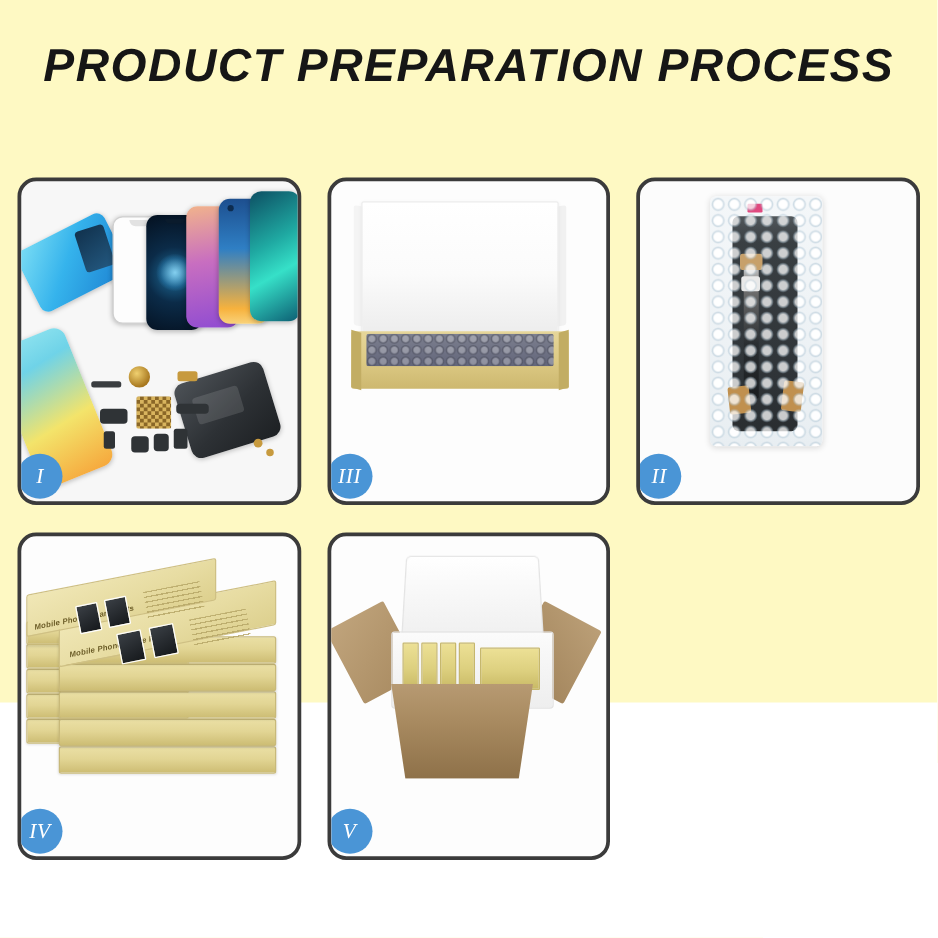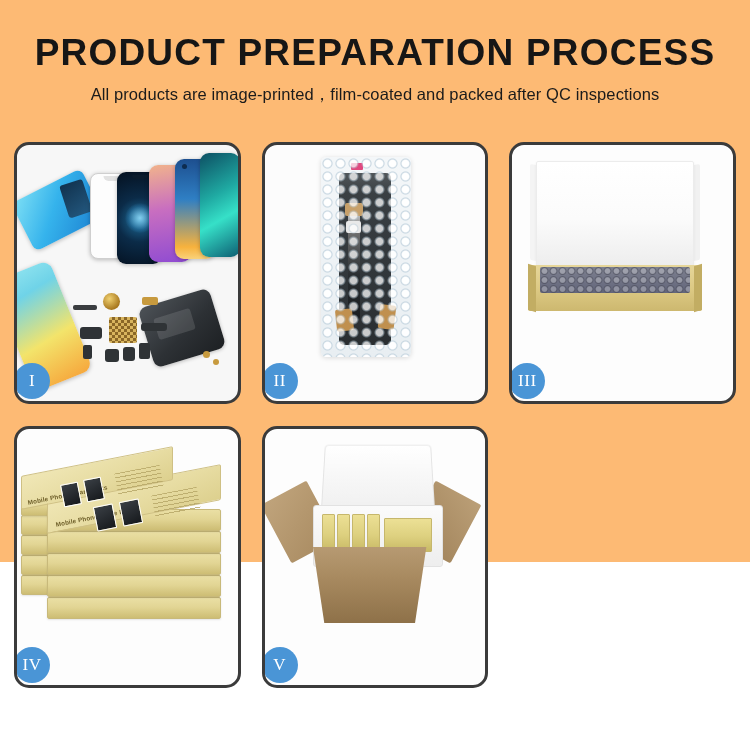--- a/index.html
+++ b/index.html
@@ -2,21 +2,21 @@
 <html><head>
 <meta charset="utf-8">
 <style>
   * { box-sizing: border-box; margin: 0; padding: 0; }
   html, body {
     width: 750px; height: 750px;
     background: #ffffff;
     font-family: "Liberation Sans", sans-serif;
     overflow: hidden;
   }
-  .page { position: relative; width: 750px; height: 562px; background: #fdba74; }
+  .page { position: relative; width: 750px; height: 562px; background: #fef9c3; font-style: italic; }
 
   
   .header { padding-top: 34px; text-align: center; }
   .title {
     font-size: 37px;
     font-weight: bold;
     letter-spacing: 1.2px;
     color: #161616;
     line-height: 1.05;
     font-family: "Liberation Sans", sans-serif;
@@ -320,21 +320,20 @@
     background: rgba(120,95,60,.38);
   }
 </style>
 </head>
 <body>
 
 <div class="page">
 
   <div class="header">
     <div class="title">PRODUCT PREPARATION PROCESS</div>
-    <div class="subtitle">All products are image-printed，film-coated and packed after QC inspections</div>
   </div>
 
   <div class="grid">
 
     <div class="card p1">
       <div class="photo">
         <div class="phone-fan">
           <div class="ph ph-a"></div>
           <div class="ph ph-b"></div>
           <div class="ph ph-c"></div>
@@ -353,48 +352,48 @@
         <div class="part flex" style="left:66px;top:200px;width:9px;height:14px;border-radius:2px;"></div>
         <div class="part flex" style="left:88px;top:204px;width:14px;height:13px;"></div>
         <div class="part flex" style="left:106px;top:202px;width:12px;height:14px;"></div>
         <div class="part flex" style="left:122px;top:198px;width:11px;height:16px;border-radius:2px;"></div>
         <div class="part gold" style="left:186px;top:206px;width:7px;height:7px;border-radius:50%;"></div>
         <div class="part gold" style="left:196px;top:214px;width:6px;height:6px;border-radius:50%;"></div>
       </div>
       <div class="badge">I</div>
     </div>
 
+    <div class="card p3">
+      <div class="photo">
+        <div class="lid-flapL"></div>
+        <div class="lid-flapR"></div>
+        <div class="lid-white"></div>
+        <div class="tray">
+          <div class="tray-lipL"></div>
+          <div class="tray-lipR"></div>
+          <div class="tray-in"></div>
+        </div>
+      </div>
+      <div class="badge">III</div>
+    </div>
+
     <div class="card p2">
       <div class="photo">
         <div class="bubble-bag">
           <div class="screen-assy"></div>
           <div class="flex-tail"></div>
           <div class="conn-a"></div>
           <div class="conn-b"></div>
           <div class="conn-c"></div>
           <div class="conn-d"></div>
           <div class="pink-label"></div>
           <div class="bag-overlay"></div>
         </div>
       </div>
       <div class="badge">II</div>
-    </div>
-
-    <div class="card p3">
-      <div class="photo">
-        <div class="lid-flapL"></div>
-        <div class="lid-flapR"></div>
-        <div class="lid-white"></div>
-        <div class="tray">
-          <div class="tray-lipL"></div>
-          <div class="tray-lipR"></div>
-          <div class="tray-in"></div>
-        </div>
-      </div>
-      <div class="badge">III</div>
     </div>
 
     <div class="card p4">
       <div class="photo">
         <div class="stack">
 
           <div class="sbox" style="left:4px;  top:146px; width:130px; height:20px;"></div>
           <div class="sbox" style="left:4px;  top:126px; width:130px; height:20px;"></div>
           <div class="sbox" style="left:4px;  top:106px; width:130px; height:20px;"></div>
           <div class="sbox" style="left:4px;  top:86px;  width:130px; height:20px;"></div>

